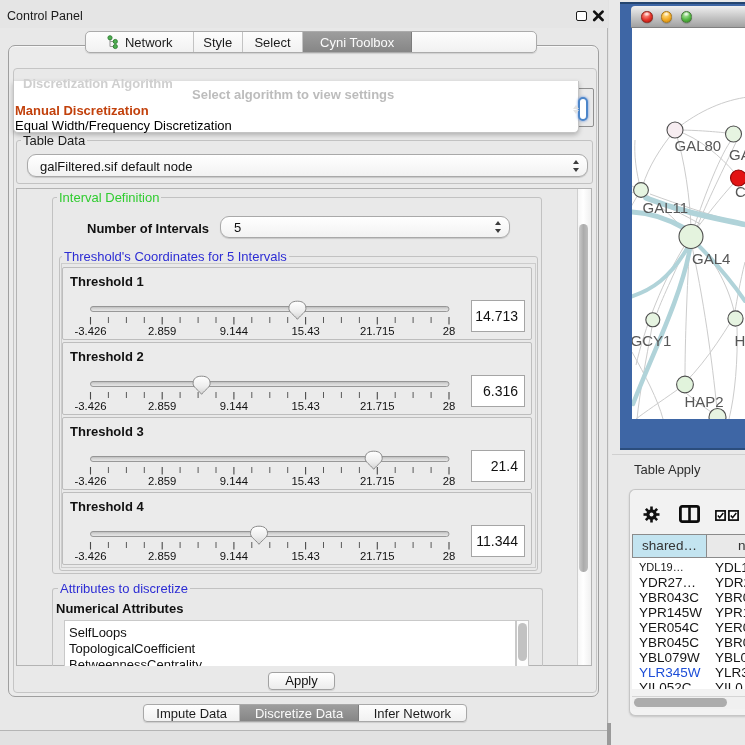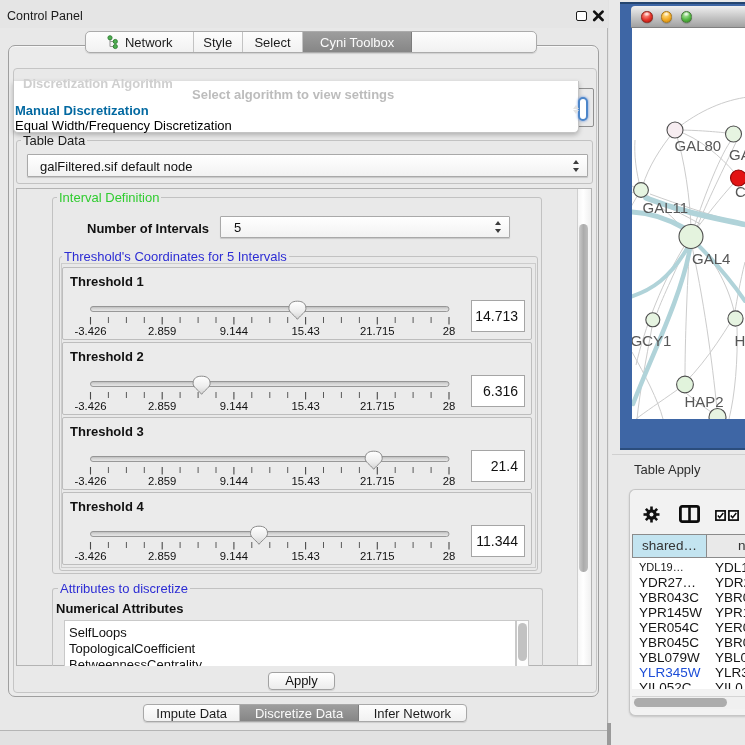--- a/index.html
+++ b/index.html
@@ -1,20 +1,20 @@
 <!DOCTYPE html>
 <html><head><meta charset="utf-8">
 <style>
 *{margin:0;padding:0;box-sizing:border-box;}
 html,body{width:745px;height:745px;}
 body{font-family:"Liberation Sans",sans-serif;background:#e2e2e2;position:relative;overflow:hidden;}
 .a{position:absolute;}
 .grp{position:absolute;border:1px solid #c2c2c2;border-radius:3px;}
 .glab{position:absolute;font-size:13px;background:#e9e9e9;padding:0 2px;line-height:13px;}
-.combo{position:absolute;background:linear-gradient(#ffffff,#f2f2f2);border:1px solid #a9a9a9;border-radius:1px;box-shadow:0 1px 1px rgba(0,0,0,0.15);}
+.combo{position:absolute;background:linear-gradient(#ffffff,#f2f2f2);border:1px solid #a9a9a9;border-radius:9px;box-shadow:0 1px 1px rgba(0,0,0,0.15);}
 .arr{position:absolute;right:7px;top:50%;width:7px;height:14px;margin-top:-7px;}
 .arr:before{content:"";position:absolute;left:0;top:1px;border-left:3.5px solid transparent;border-right:3.5px solid transparent;border-bottom:4.5px solid #3c3c3c;}
 .arr:after{content:"";position:absolute;left:0;bottom:1px;border-left:3.5px solid transparent;border-right:3.5px solid transparent;border-top:4.5px solid #3c3c3c;}
 .tbox{position:absolute;left:62px;width:470px;height:73px;background:#ebebeb;border:1px solid #bdbdbd;border-radius:2px;}
 .tlab{position:absolute;left:7px;top:6px;font-size:13px;font-weight:bold;color:#111;}
 .vbox{position:absolute;left:408px;top:32px;width:54px;height:32px;background:#fff;border:1px solid #a5a5a5;font-size:14px;color:#111;text-align:right;line-height:30px;padding-right:6px;}
 .seg{height:100%;display:flex;align-items:center;justify-content:center;font-size:13px;color:#1c1c1c;border-right:1px solid #c3c3c3;}
 .seg.dark{background:linear-gradient(#9d9d9d,#868686);color:#fbfbfb;border-right:1px solid #7c7c7c;}
 </style></head><body>
 
@@ -231,21 +231,21 @@
 <div class="a" style="left:518px;top:623px;width:9px;height:38px;background:#c2c2c2;border-radius:4.5px;"></div>
 <div class="a" style="left:268px;top:672px;width:67px;height:18px;background:linear-gradient(#ffffff,#ececec);border:1px solid #a2a2a2;border-radius:4px;font-size:13px;color:#111;text-align:center;line-height:16px;box-shadow:0 1px 1px rgba(0,0,0,0.1);">Apply</div>
 <div class="a" style="left:143px;top:704px;width:324px;height:18px;background:linear-gradient(#fdfdfd,#f1f1f1);border:1px solid #a8a8a8;border-radius:4px;display:flex;box-shadow:0 1px 1px rgba(0,0,0,0.12);overflow:hidden;">
 <div class="seg" style="width:97px;">Impute Data</div>
 <div class="seg dark" style="width:119px;">Discretize Data</div>
 <div class="seg" style="width:108px;border-right:none;">Infer Network</div>
 </div>
 <div class="a" style="left:23px;top:76px;font-size:13px;font-weight:bold;color:#cfcfcf;z-index:5;">Discretization Algorithm</div>
 <div class="a" style="left:13px;top:81px;width:566px;height:52px;background:#fff;border:1px solid #c4c4c4;border-top:none;border-radius:0 0 5px 5px;box-shadow:0 2px 5px rgba(0,0,0,0.25);z-index:4;"></div>
 <div class="a" style="left:192px;top:87px;font-size:13px;font-weight:bold;color:#bcbcbc;z-index:6;">Select algorithm to view settings</div>
-<div class="a" style="left:15px;top:103px;font-size:13px;font-weight:bold;color:#0369a1;z-index:6;">Manual Discretization</div>
+<div class="a" style="left:15px;top:103px;font-size:13px;font-weight:bold;color:#c2410c;z-index:6;">Manual Discretization</div>
 <div class="a" style="left:15px;top:118px;font-size:13px;color:#000;z-index:6;">Equal Width/Frequency Discretization</div>
 <div class="a" style="left:16px;top:88px;width:578px;height:39px;border:1px solid #8f8f8f;border-radius:2px;z-index:2;"></div>
 <div class="a" style="left:578px;top:96.5px;width:9.5px;height:24px;background:#fff;border:2.3px solid #4d86c9;border-radius:6.5px;box-shadow:0 0 2px 1px rgba(90,140,220,0.45);z-index:6;"></div>
 <div class="a" style="left:573px;top:104.5px;width:7px;height:10px;z-index:7;">
     <div style="width:0;height:0;border-left:3.2px solid transparent;border-right:3.2px solid transparent;border-bottom:4px solid #e2e2e2;"></div>
     <div style="width:0;height:0;margin-top:1.6px;border-left:3.2px solid transparent;border-right:3.2px solid transparent;border-top:4px solid #e2e2e2;"></div>
   </div>
 <div class="a" style="left:609px;top:0;width:136px;height:745px;background:#e9e9e9;"></div>
 <div class="a" style="left:620px;top:2px;width:125px;height:448px;background:#3e66a5;border-top:2.5px solid #24456f;border-bottom:2px solid #2b4d7d;"></div>
 <div class="a" style="left:631px;top:6px;width:114px;height:22px;background:linear-gradient(#f0f0f0,#c4c4c4 55%,#a2a2a2);border-bottom:1px solid #808080;border-radius:4px 0 0 0;"></div>

